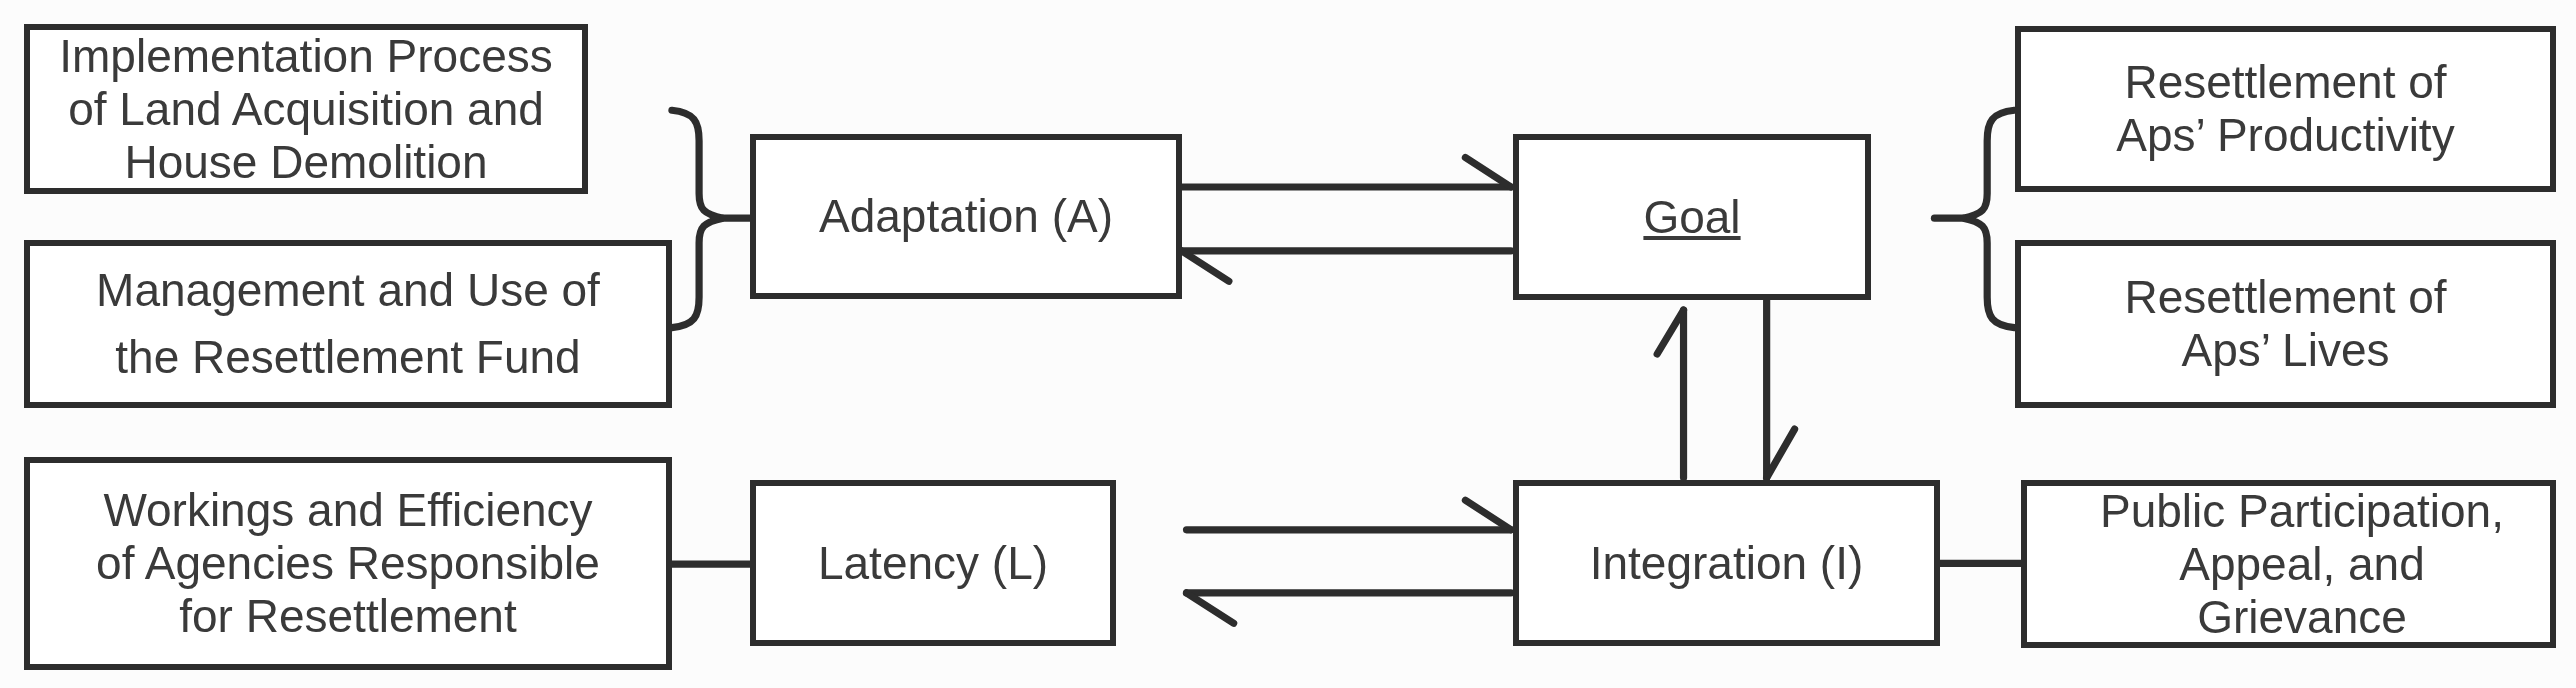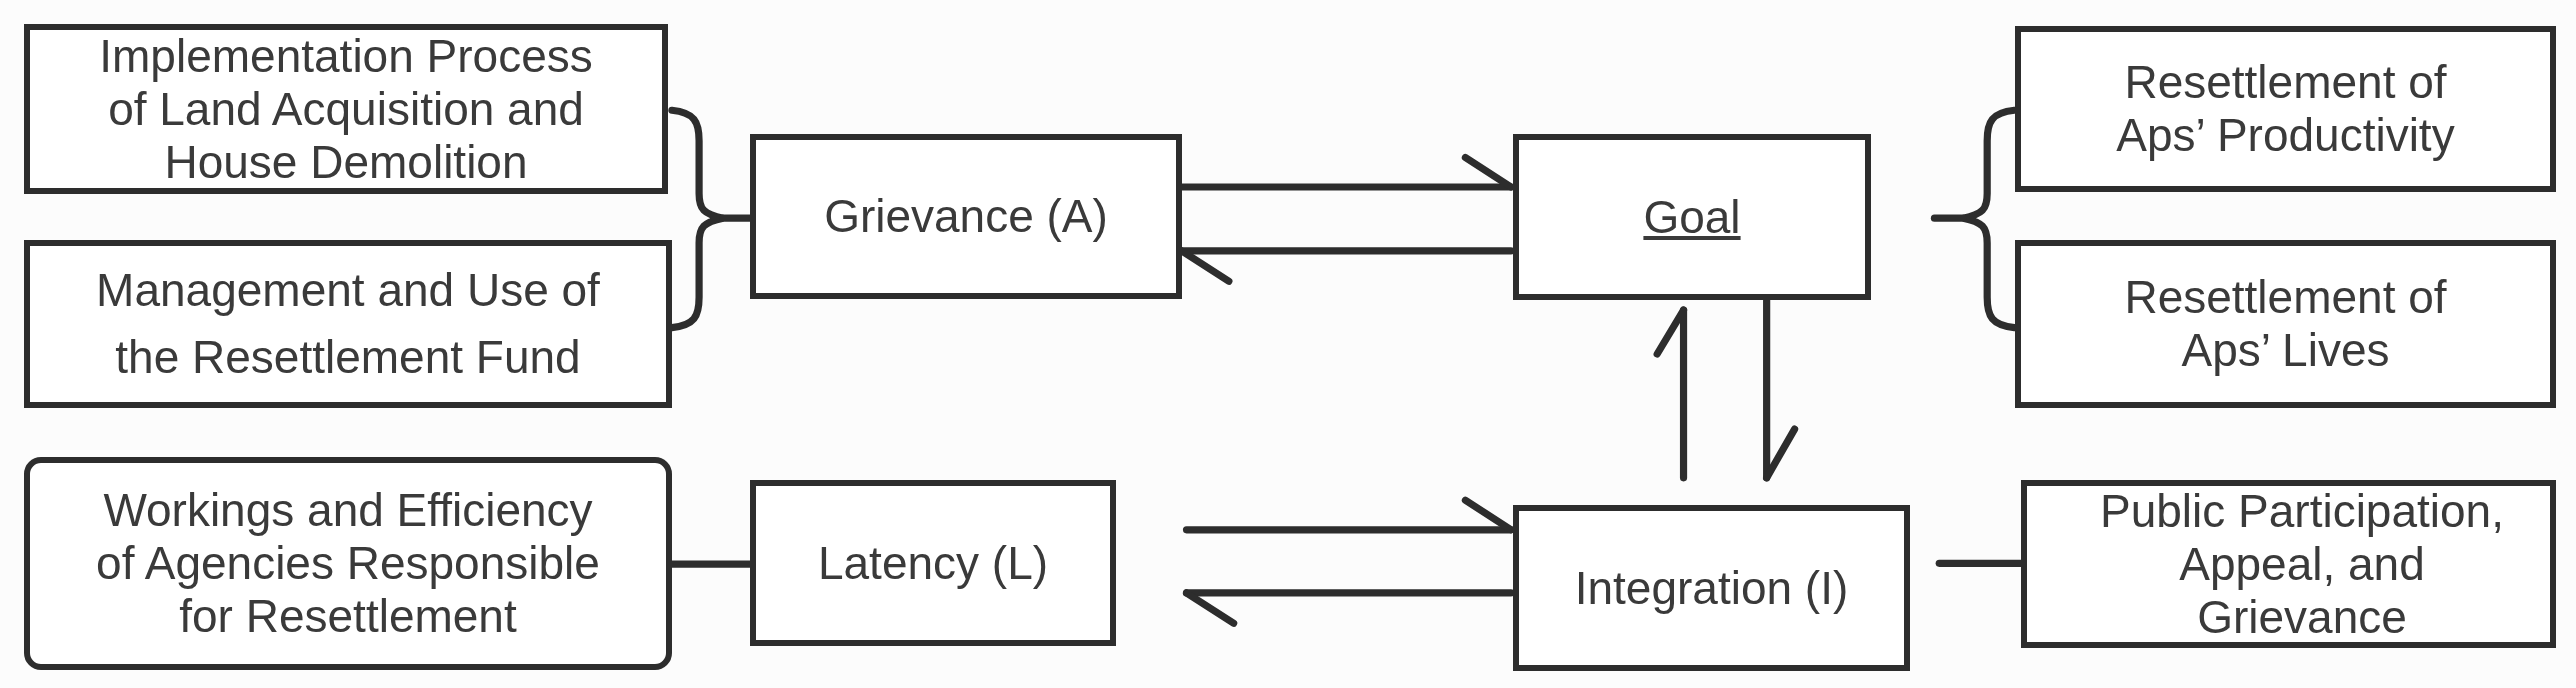--- a/index.html
+++ b/index.html
@@ -38,29 +38,29 @@
     justify-content:center;
     text-align:center;
     color:var(--text-color);
     font-size:46px;
     line-height:53px;
     letter-spacing:0px;
   }
   .node span{display:block;white-space:nowrap;}
 
   
-  .box-impl      {left:24px;  top:24px;  width:644px; height:170px;}
+  .box-impl      {left:24px;  top:24px;  width:564px; height:170px;}
   .box-mgmt      {left:24px;  top:240px; width:648px; height:168px;gap:14px;}
-  .box-workings  {left:24px;  top:457px; width:648px; height:213px;border-radius:17px;}
+  .box-workings  {left:24px;  top:457px; width:648px; height:213px;}
   
   .box-adaptation{left:750px; top:134px; width:432px; height:165px;}
   .box-latency   {left:750px; top:480px; width:366px; height:166px;}
   
   .box-goal      {left:1513px;top:134px; width:358px; height:166px;text-decoration:underline;}
-  .box-integration{left:1513px;top:505px;width:397px; height:166px;}
+  .box-integration{left:1513px;top:480px;width:427px; height:166px;}
   
   .box-productivity{left:2015px;top:25.6px; width:541px;height:166px;}
   .box-lives     {left:2015px;top:240px; width:541px; height:168px;}
   .box-public    {left:2021px;top:480px; width:535px; height:168px;padding-left:27px;}
 </style>
 </head>
 <body>
 
 <div class="canvas">
 
@@ -106,21 +106,21 @@
     <span>the Resettlement Fund</span>
   </div>
 
   <div class="node box-workings">
     <span>Workings and Efficiency</span>
     <span>of Agencies Responsible</span>
     <span>for Resettlement</span>
   </div>
 
   <div class="node box-adaptation">
-    <span>Grievance (A)</span>
+    <span>Adaptation (A)</span>
   </div>
 
   <div class="node box-latency">
     <span>Latency (L)</span>
   </div>
 
   <div class="node box-goal">
     <span>Goal</span>
   </div>
 

